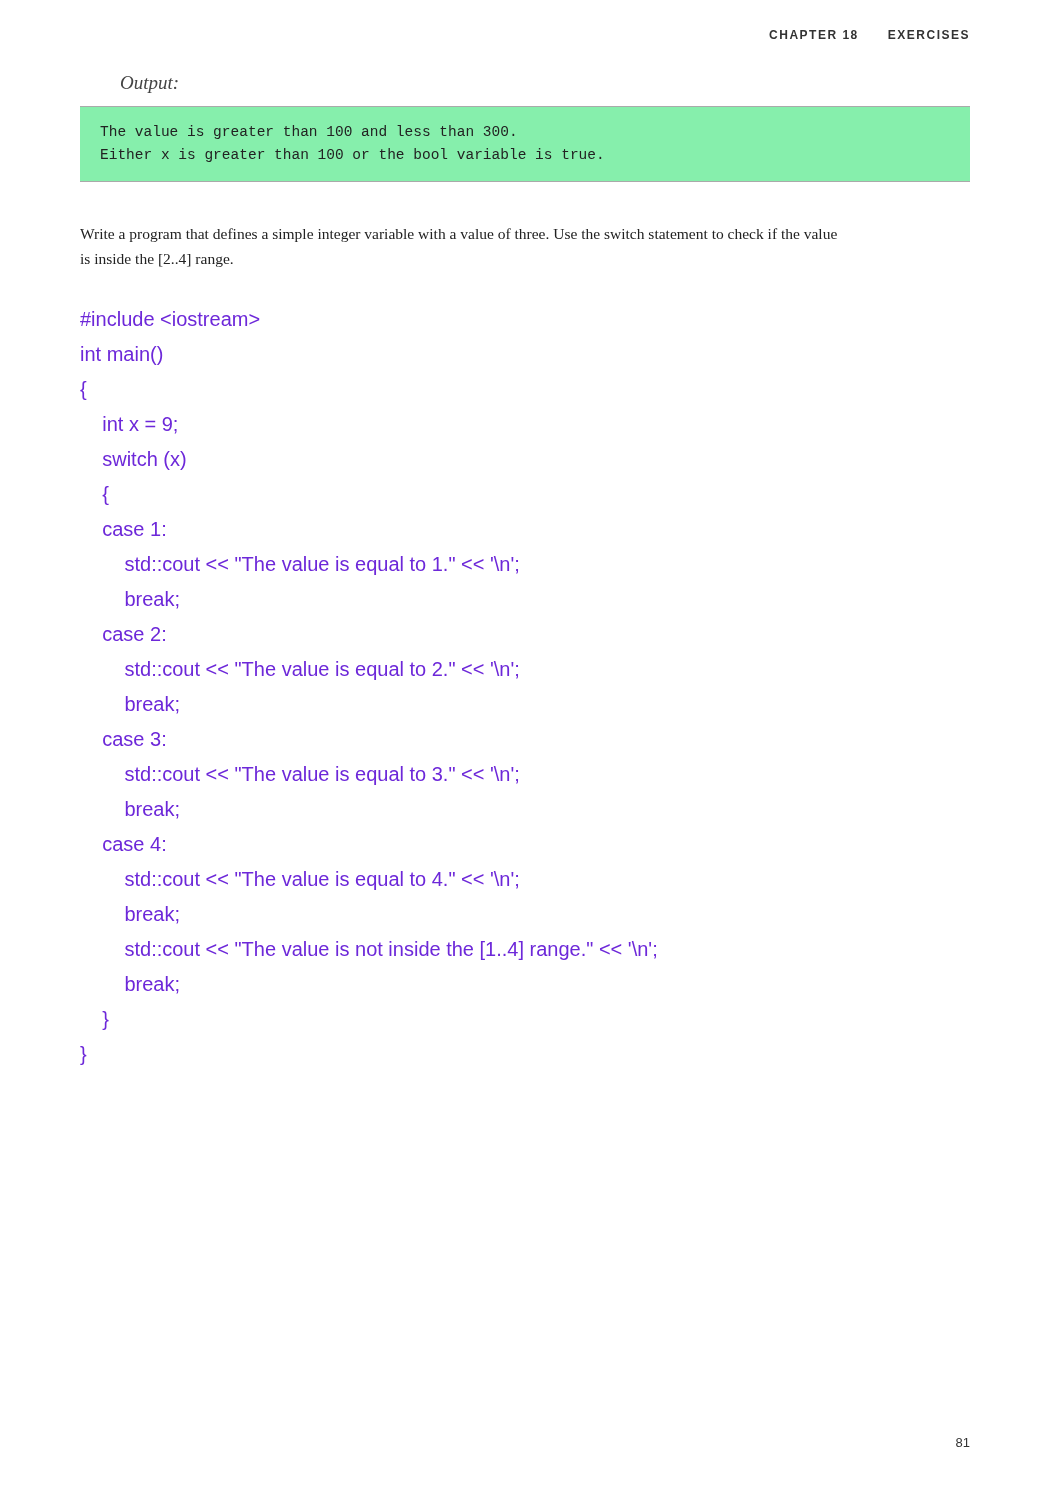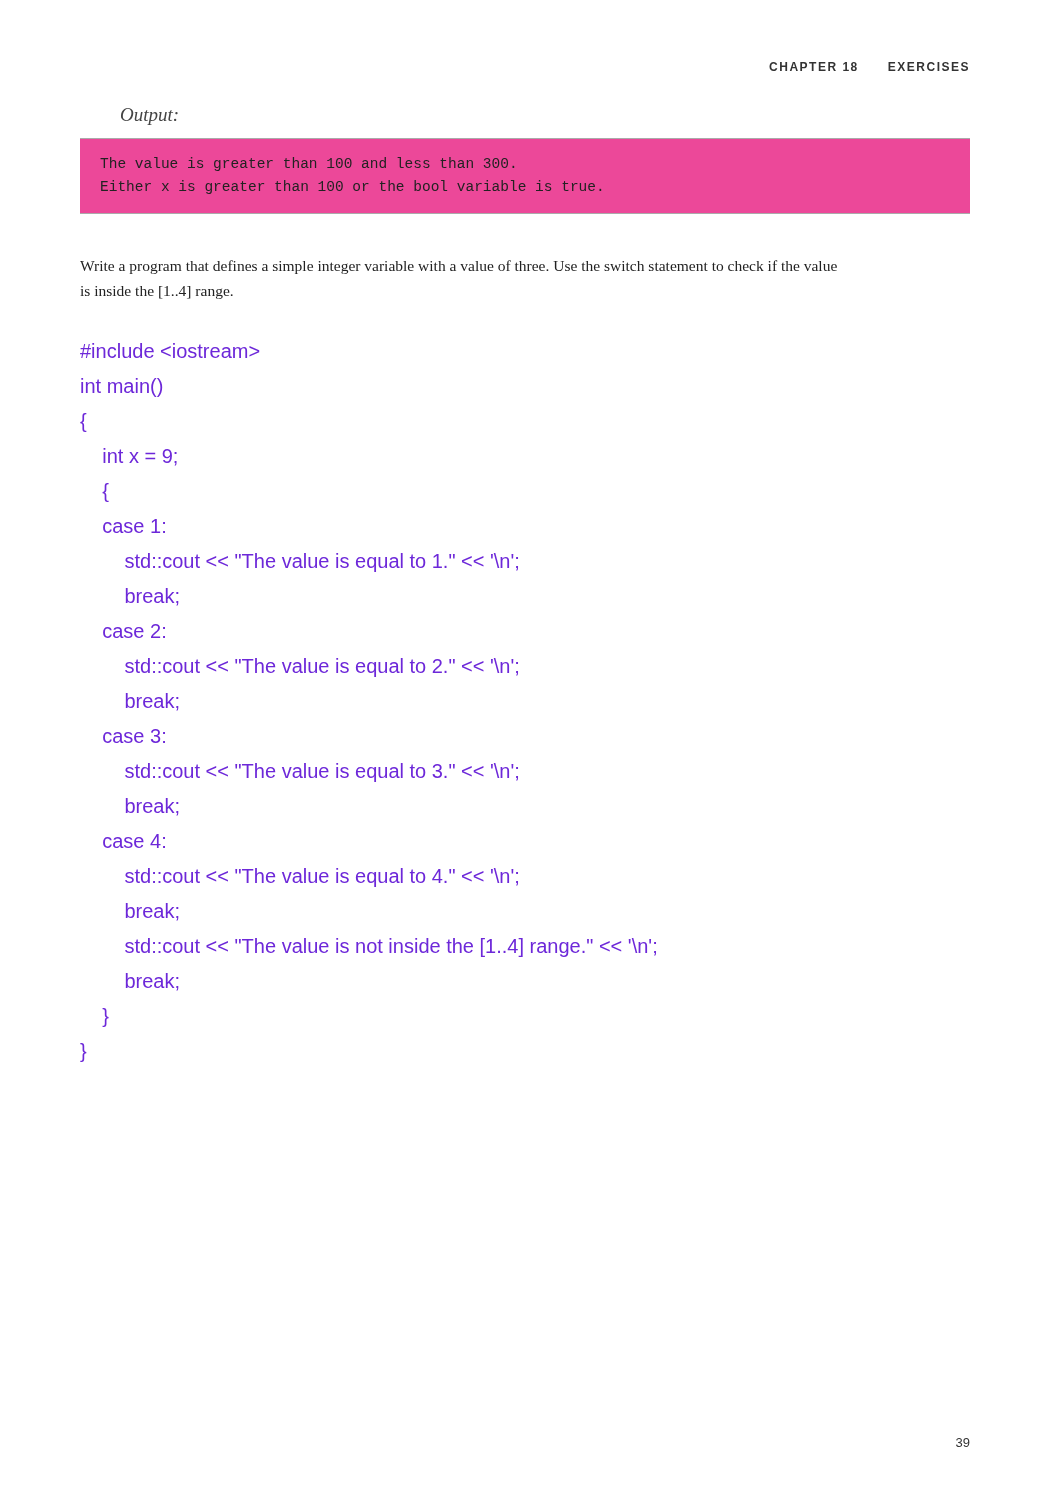--- a/index.html
+++ b/index.html
@@ -14,21 +14,21 @@
       background: #ffffff;
       font-family: Georgia, 'Times New Roman', serif;
       font-size: 16px;
       color: #222;
       position: relative;
     }
 
     .page-container {
       width: 100%;
       min-height: 1500px;
-      padding: 60px 80px 80px 80px;
+      padding: 28px 80px 80px 80px;
       position: relative;
     }
 
     .header-area {
       display: flex;
       justify-content: flex-end;
       margin-bottom: 30px;
     }
 
     .chapter-label {
@@ -43,21 +43,21 @@
     .output-label {
       font-style: italic;
       font-family: Georgia, serif;
       font-size: 19px;
       color: #444;
       margin-left: 40px;
       margin-bottom: 12px;
     }
 
     .code-output-box {
-      background: #ec4899;
+      background: #86efac;
       border-top: 1px solid #aaa;
       border-bottom: 1px solid #aaa;
       padding: 14px 20px;
       margin-bottom: 40px;
       font-family: 'Courier New', Courier, monospace;
       font-size: 14.5px;
       color: #222;
       line-height: 1.6;
     }
 
@@ -115,43 +115,44 @@
   </div>
 
   <div class="output-label">Output:</div>
 
   <div class="code-output-box">
     <span class="code-line">The value is greater than 100 and less than 300.</span>
     <span class="code-line">Either x is greater than 100 or the bool variable is true.</span>
   </div>
 
   <div>
-    <p class="section-description">Write a program that defines a simple integer variable with a value of three. Use the switch statement to check if the value is inside the [1..4] range.</p>
+    <p class="section-description">Write a program that defines a simple integer variable with a value of three. Use the switch statement to check if the value is inside the [2..4] range.</p>
 
     <div class="code-block">
       <span class="code-line">#include &lt;iostream&gt;</span>
       <span class="code-line"></span>
       <span class="code-line">int main()</span>
       <span class="code-line">{</span>
       <span class="code-line">    int x = 9;</span>
+      <span class="code-line">    switch (x)</span>
       <span class="code-line">    {</span>
       <span class="code-line">    case 1:</span>
       <span class="code-line">        std::cout &lt;&lt; "The value is equal to 1." &lt;&lt; '\n';</span>
       <span class="code-line">        break;</span>
       <span class="code-line">    case 2:</span>
       <span class="code-line">        std::cout &lt;&lt; "The value is equal to 2." &lt;&lt; '\n';</span>
       <span class="code-line">        break;</span>
       <span class="code-line">    case 3:</span>
       <span class="code-line">        std::cout &lt;&lt; "The value is equal to 3." &lt;&lt; '\n';</span>
       <span class="code-line">        break;</span>
       <span class="code-line">    case 4:</span>
       <span class="code-line">        std::cout &lt;&lt; "The value is equal to 4." &lt;&lt; '\n';</span>
       <span class="code-line">        break;</span>
       <span class="code-line">        std::cout &lt;&lt; "The value is not inside the [1..4] range." &lt;&lt; '\n';</span>
       <span class="code-line">        break;</span>
       <span class="code-line">    }</span>
       <span class="code-line">}</span>
     </div>
   </div>
 
-  <div class="page-number">39</div>
+  <div class="page-number">81</div>
 
 </div>
 
 </body></html>

